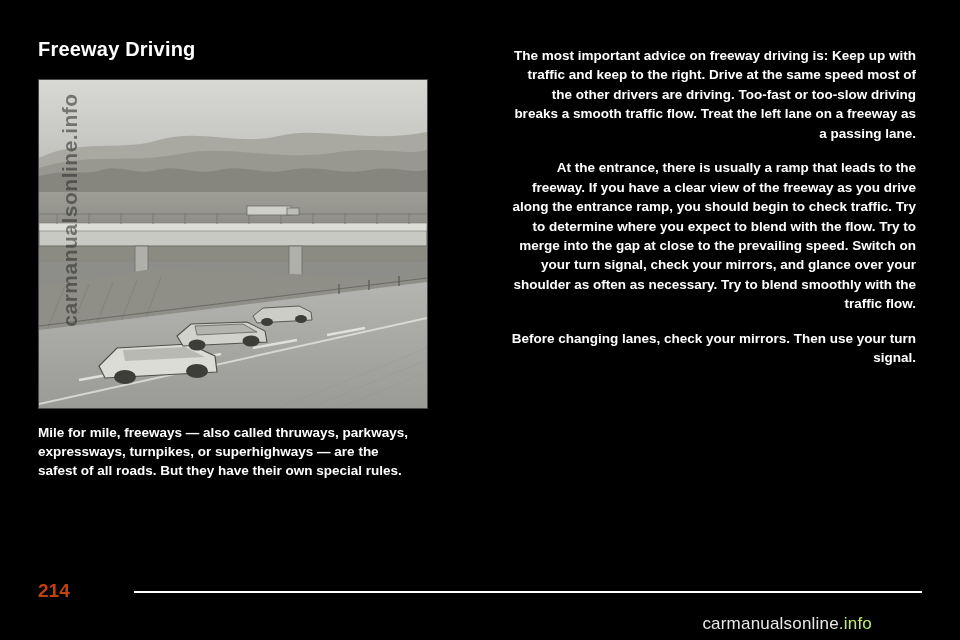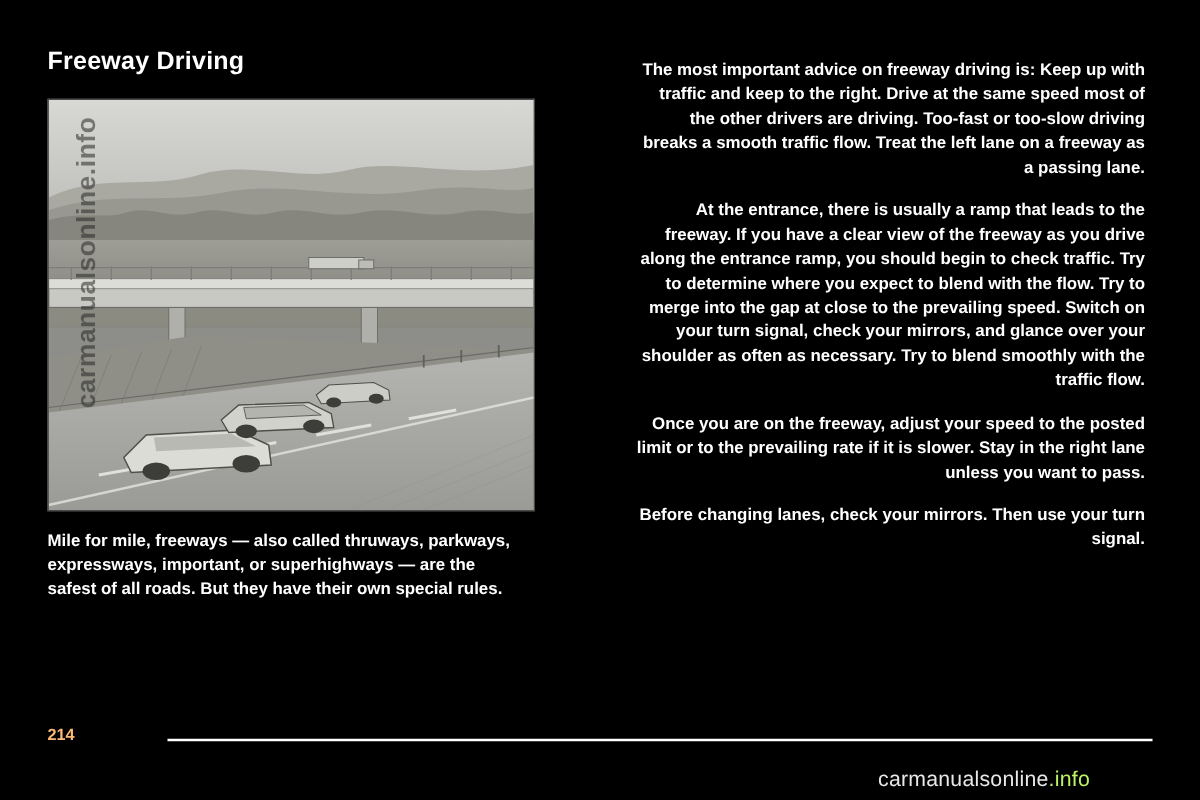--- a/index.html
+++ b/index.html
@@ -100,23 +100,23 @@
     position: absolute;
     left: 38px;
     bottom: 36px;
     width: 884px;
     height: 24px;
   }
   .page-number {
     position: absolute;
     left: 0;
     top: 0;
-    font-size: 13px;
-    font-weight: bold;
-    color: #fdba74;
+    font-size: 19px;
+    font-weight: bold;
+    color: #c2410c;
   }
   .footer-rule {
     position: absolute;
     left: 96px;
     top: 11px;
     right: 0;
     height: 2px;
     background: #ffffff;
   }
 
@@ -248,27 +248,26 @@
           <g stroke="#8a8a84" stroke-width="0.6" opacity="0.35">
             <line x1="240" y1="328" x2="388" y2="268"></line>
             <line x1="270" y1="328" x2="388" y2="280"></line>
             <line x1="300" y1="328" x2="388" y2="292"></line>
           </g>
         </svg>
 
         <div class="watermark">carmanualsonline.info</div>
       </div>
 
-      <p class="caption">Mile for mile, freeways — also called thruways, parkways, expressways, important, or superhighways — are the safest of all roads. But they have their own special rules.</p>
+      <p class="caption">Mile for mile, freeways — also called thruways, parkways, expressways, turnpikes, or superhighways — are the safest of all roads. But they have their own special rules.</p>
     </div>
 
     <div class="col-right">
       <p>The most important advice on freeway driving is: Keep up with traffic and keep to the right. Drive at the same speed most of the other drivers are driving. Too-fast or too-slow driving breaks a smooth traffic flow. Treat the left lane on a freeway as a passing lane.</p>
       <p>At the entrance, there is usually a ramp that leads to the freeway. If you have a clear view of the freeway as you drive along the entrance ramp, you should begin to check traffic. Try to determine where you expect to blend with the flow. Try to merge into the gap at close to the prevailing speed. Switch on your turn signal, check your mirrors, and glance over your shoulder as often as necessary. Try to blend smoothly with the traffic flow.</p>
-      <p>Once you are on the freeway, adjust your speed to the posted limit or to the prevailing rate if it is slower. Stay in the right lane unless you want to pass.</p>
       <p>Before changing lanes, check your mirrors. Then use your turn signal.</p>
     </div>
   </div>
 
   <div class="footer">
     <span class="page-number">214</span>
     <div class="footer-rule"></div>
   </div>
 
   <div class="site-brand">

